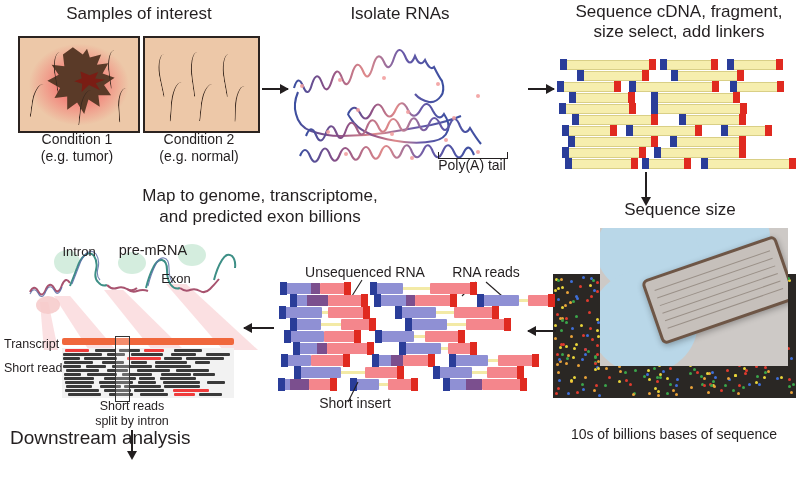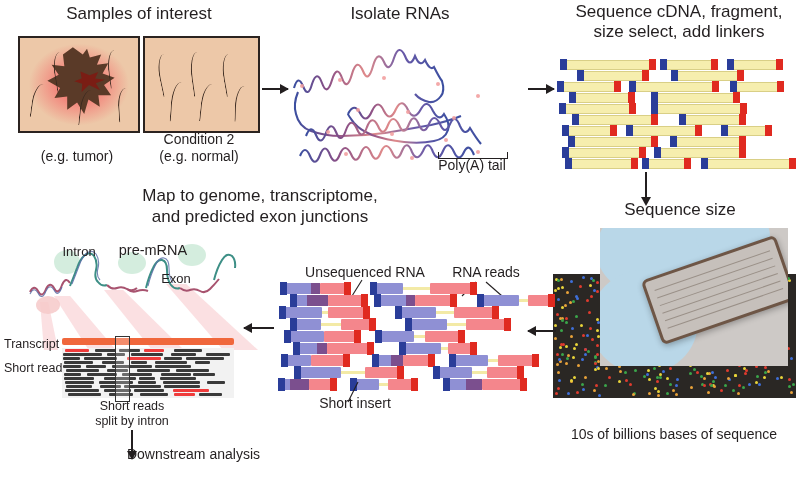--- a/index.html
+++ b/index.html
@@ -77,20 +77,21 @@
     <div class="tskin"></div>
     <div class="tglow"></div>
     <div class="tumor"></div>
     <div class="tumorCore"></div>
     <div class="hair" style="left:12px;top:46px;height:34px;transform:rotate(8deg);"></div>
     <div class="hair" style="left:34px;top:14px;height:40px;transform:rotate(-10deg);"></div>
     <div class="hair" style="left:60px;top:52px;height:36px;transform:rotate(6deg);"></div>
     <div class="hair" style="left:88px;top:12px;height:38px;transform:rotate(-8deg);"></div>
     <div class="hair" style="left:98px;top:50px;height:34px;transform:rotate(-4deg);"></div>
   </div>
+  <div class="t lbl" style="left:13px;top:132px;width:128px;">Condition 1</div>
   <div class="t lbl" style="left:13px;top:149px;width:128px;">(e.g. tumor)</div>
 
   <div class="tissue" style="left:143px;top:36px;width:113px;height:93px;">
     <div class="tskin"></div>
     <div class="hair" style="left:14px;top:16px;height:42px;transform:rotate(-12deg);"></div>
     <div class="hair" style="left:26px;top:44px;height:40px;transform:rotate(4deg);"></div>
     <div class="hair" style="left:46px;top:14px;height:44px;transform:rotate(-8deg);"></div>
     <div class="hair" style="left:56px;top:46px;height:38px;transform:rotate(6deg);"></div>
     <div class="hair" style="left:78px;top:16px;height:42px;transform:rotate(-10deg);"></div>
     <div class="hair" style="left:90px;top:48px;height:36px;transform:rotate(2deg);"></div>
@@ -851,21 +852,21 @@
     </div>
 
   <svg style="position:absolute;left:320px;top:378px;" width="60" height="26">
     <path d="M28,24 L38,4" stroke="#231f20" stroke-width="1.1" fill="none"></path>
   </svg>
   <div class="t lbl" style="left:300px;top:396px;width:110px;">Short insert</div>
 
   <div class="arrowL" style="left:244px;top:327px;width:30px;"></div>
 
   <div class="t title" style="left:100px;top:186px;width:320px;">Map to genome, transcriptome,</div>
-  <div class="t title" style="left:100px;top:207px;width:320px;">and predicted exon junctions</div>
+  <div class="t title" style="left:100px;top:207px;width:320px;">and predicted exon billions</div>
 
   <div class="beam" style="left:40px;top:302px;width:18px;height:48px;clip-path:polygon(0 0,46% 0,100% 100%,22% 100%);"></div>
   <div class="beam" style="left:54px;top:296px;width:62px;height:54px;clip-path:polygon(0 0,26% 0,100% 100%,56% 100%);"></div>
   <div class="beam" style="left:104px;top:290px;width:80px;height:60px;clip-path:polygon(0 0,24% 0,100% 100%,60% 100%);"></div>
   <div class="beam" style="left:166px;top:284px;width:92px;height:66px;clip-path:polygon(0 0,22% 0,100% 100%,62% 100%);"></div>
 
   <div class="exonGlow" style="left:36px;top:296px;width:24px;height:18px;background:#f6c9c9;"></div>
   <div class="exonGlow" style="left:54px;top:250px;width:26px;height:24px;"></div>
   <div class="exonGlow" style="left:118px;top:252px;width:28px;height:22px;"></div>
   <div class="exonGlow" style="left:178px;top:244px;width:28px;height:22px;"></div>
@@ -954,15 +955,15 @@
       <div class="sread" style="left: 136.763px; top: 45px; width: 23.7101px;"></div>
     </div>
 
   <div class="splitbox" style="left:115px;top:336px;width:13px;height:64px;"></div>
 
   <div class="t tiny" style="left:76px;top:399px;width:112px;font-size:12.5px;">Short reads</div>
   <div class="t tiny" style="left:76px;top:414px;width:112px;font-size:12.5px;">split by intron</div>
 
   <div class="arrowD" style="left:131px;top:430px;height:22px;"></div>
 
-  <div class="t title" style="left:10px;top:447px;width:250px;font-size:14px;text-align:right;">Downstream analysis</div>
+  <div class="t title" style="left:10px;top:427px;width:250px;font-size:19px;text-align:left;">Downstream analysis</div>
 
 </div>
 
 </body></html>

